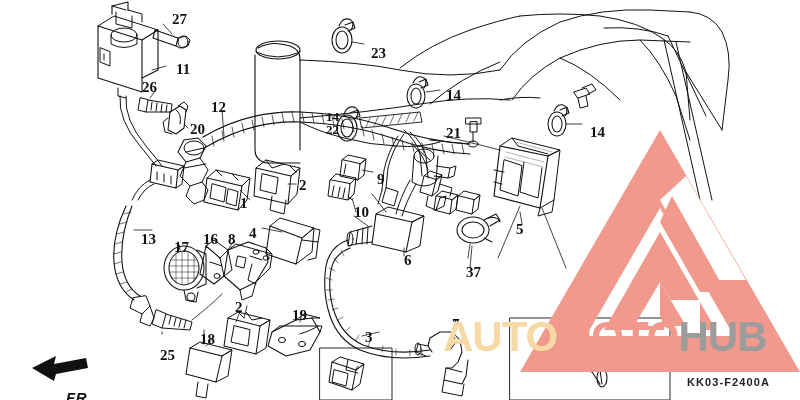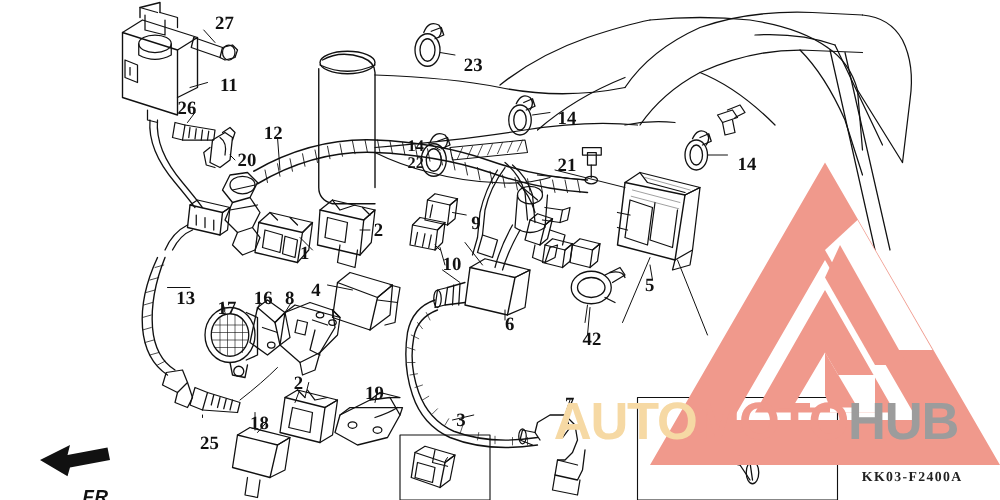--- a/index.html
+++ b/index.html
@@ -43,21 +43,21 @@
     font-weight:700;
     font-style:italic;
     color:#111111;
     letter-spacing:0.5px;
     margin-top:40px;
   }
   
   #part-code{
     position:absolute;
     right:30px;bottom:12px;
-    font-family:Liberation Serif, serif;
+    font-family:Liberation Sans, sans-serif;
     font-size:11px;
     font-weight:700;
     color:#222222;
     letter-spacing:1.1px;
   }
   
   #watermark{
     position:absolute;
     left:0;top:0;width:800px;height:400px;
     pointer-events:none;
@@ -513,21 +513,21 @@
   <div class="callout small" style="left:326px;top:110px;">14</div>
   <div class="callout" style="left:228px;top:232px;">8</div>
   <div class="callout" style="left:203px;top:232px;">16</div>
   <div class="callout" style="left:174px;top:240px;">17</div>
   <div class="callout" style="left:200px;top:332px;text-align:center;">18</div>
   <div class="callout" style="left:292px;top:308px;">19</div>
   <div class="callout" style="left:190px;top:122px;">20</div>
   <div class="callout" style="left:446px;top:126px;">21</div>
   <div class="callout small" style="left:326px;top:123px;">22</div>
   <div class="callout" style="left:371px;top:46px;">23</div>
-  <div class="callout" style="left:466px;top:265px;">42</div>
+  <div class="callout" style="left:466px;top:265px;">37</div>
   <div class="callout" style="left:160px;top:348px;">25</div>
   <div class="callout" style="left:142px;top:80px;">26</div>
   <div class="callout" style="left:172px;top:12px;">27</div>
 
   <svg id="fr-marker" viewBox="0 0 78 30">
     <path d="M2 16 L26 4 L24 12 L56 6 L58 16 L26 22 L24 29 Z" fill="#111111"></path>
   </svg>
   <div id="fr-label">FR.</div>
 
   <div id="part-code">KK03-F2400A</div>

